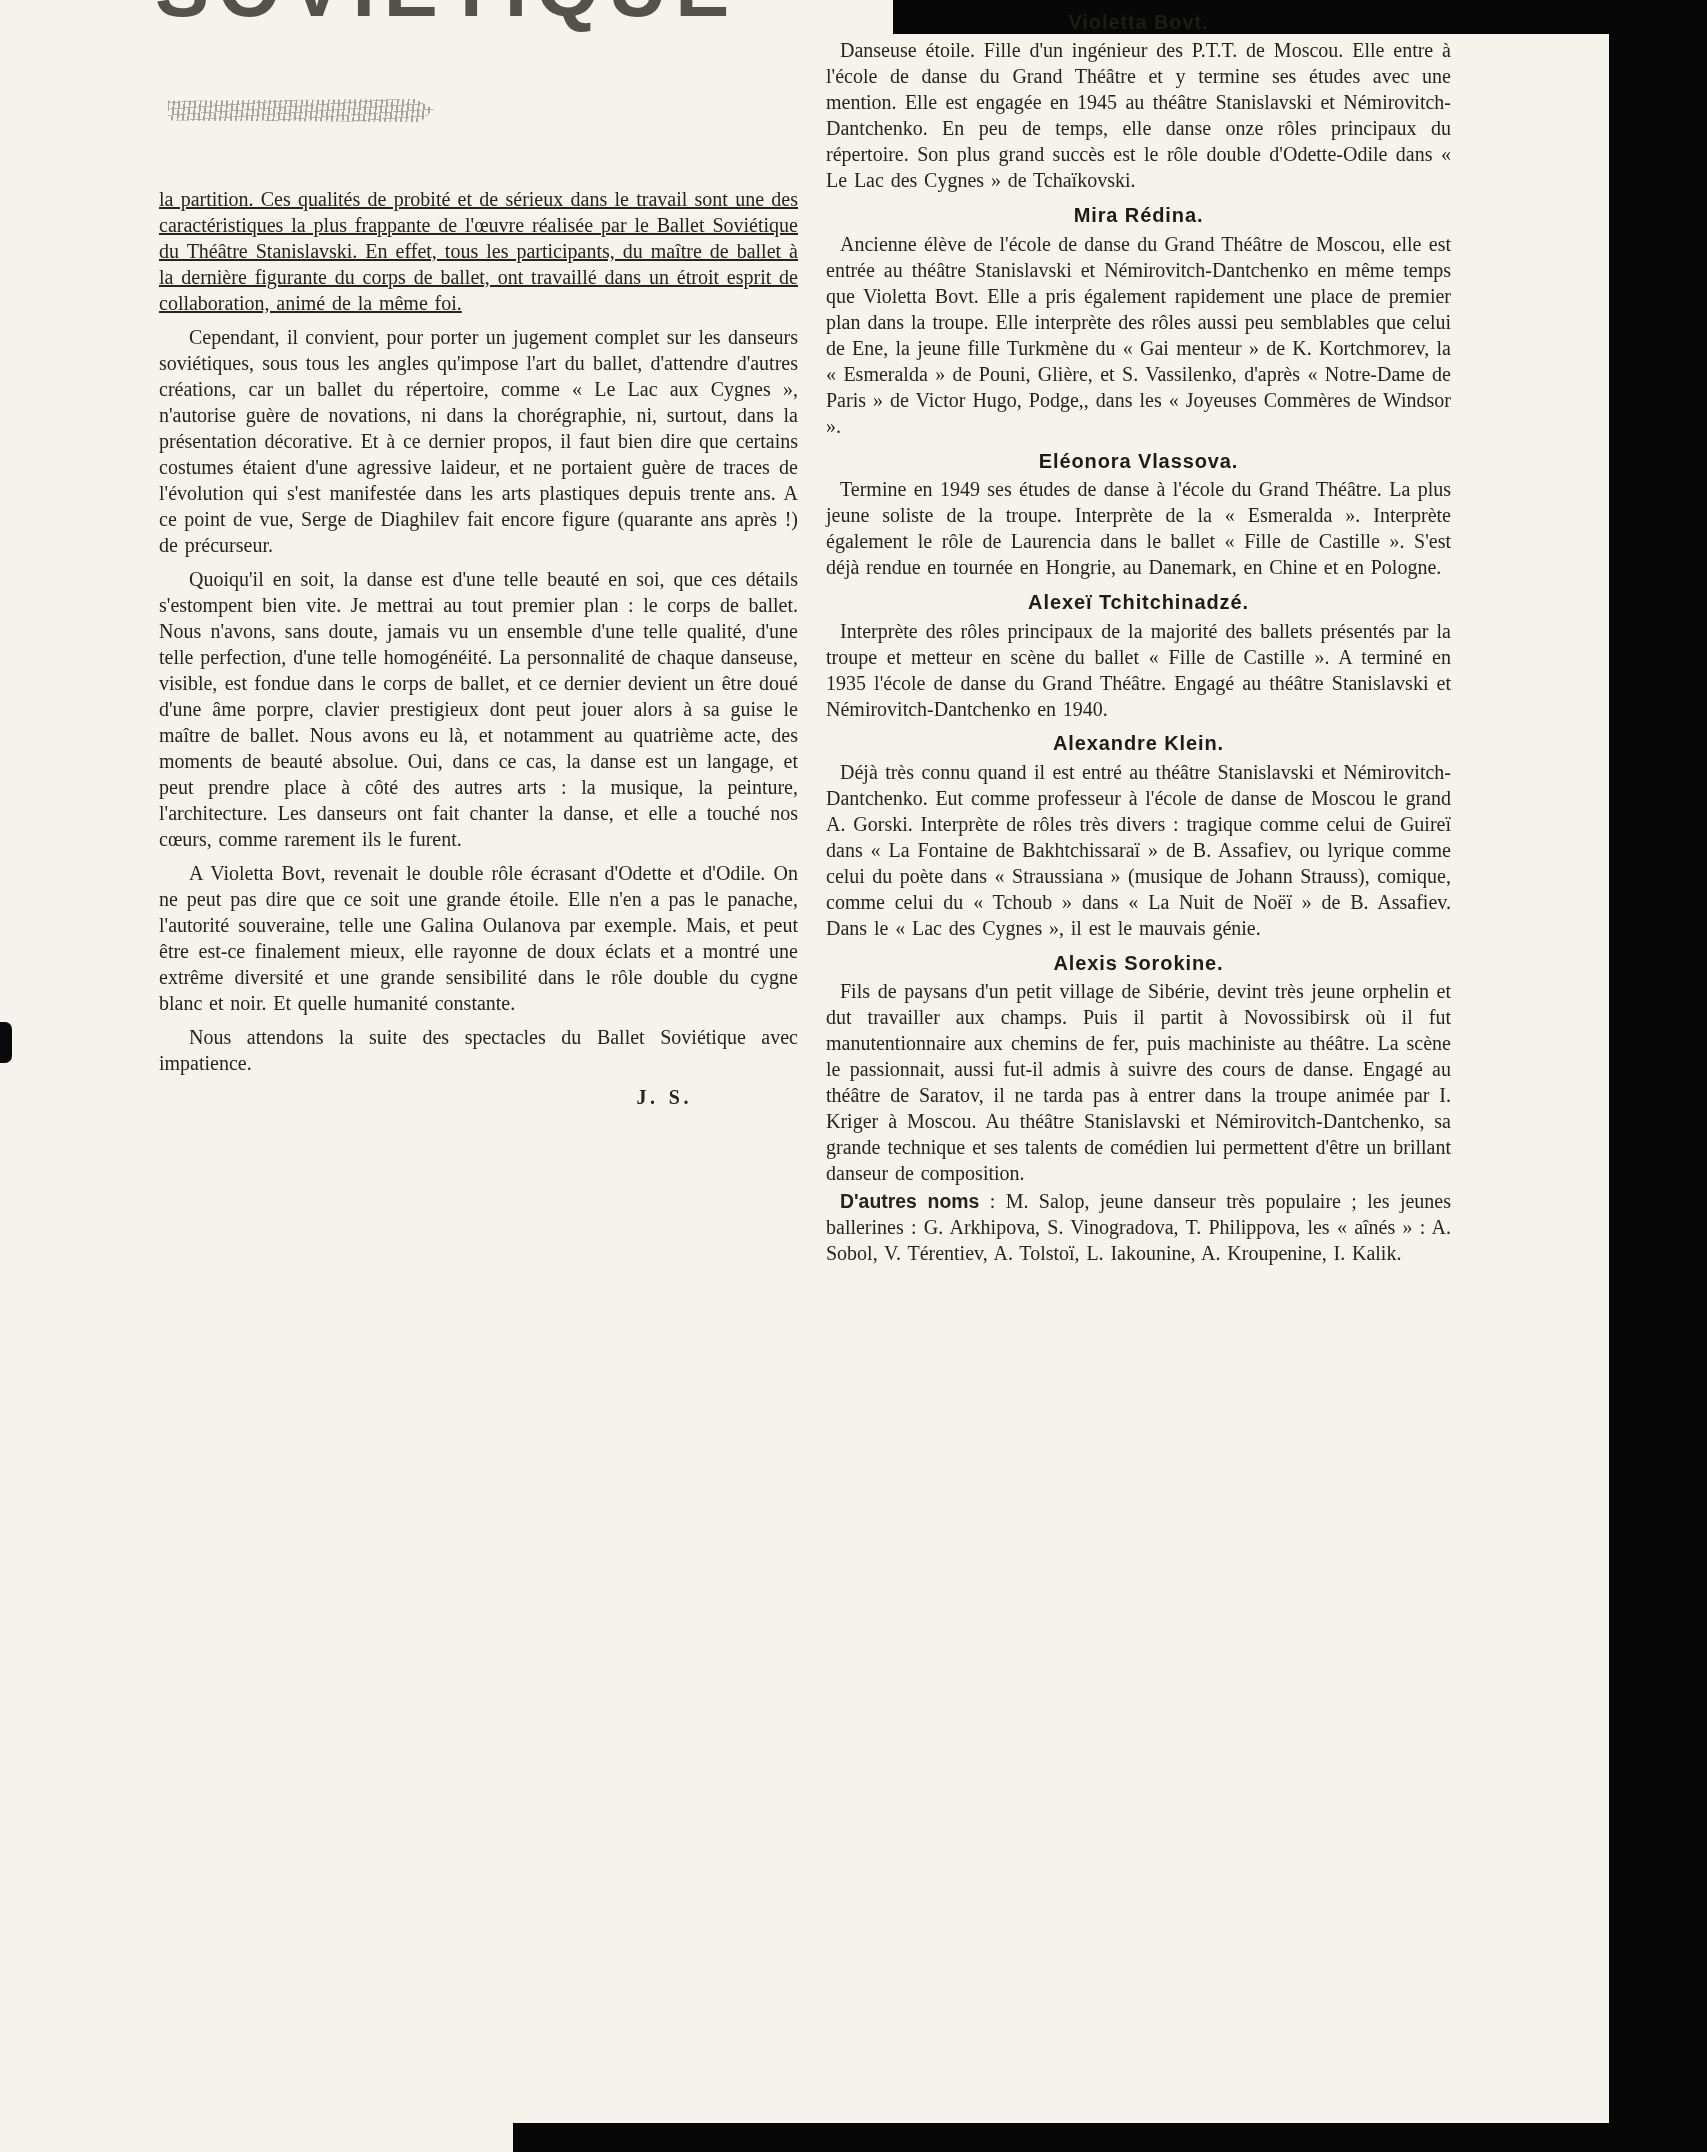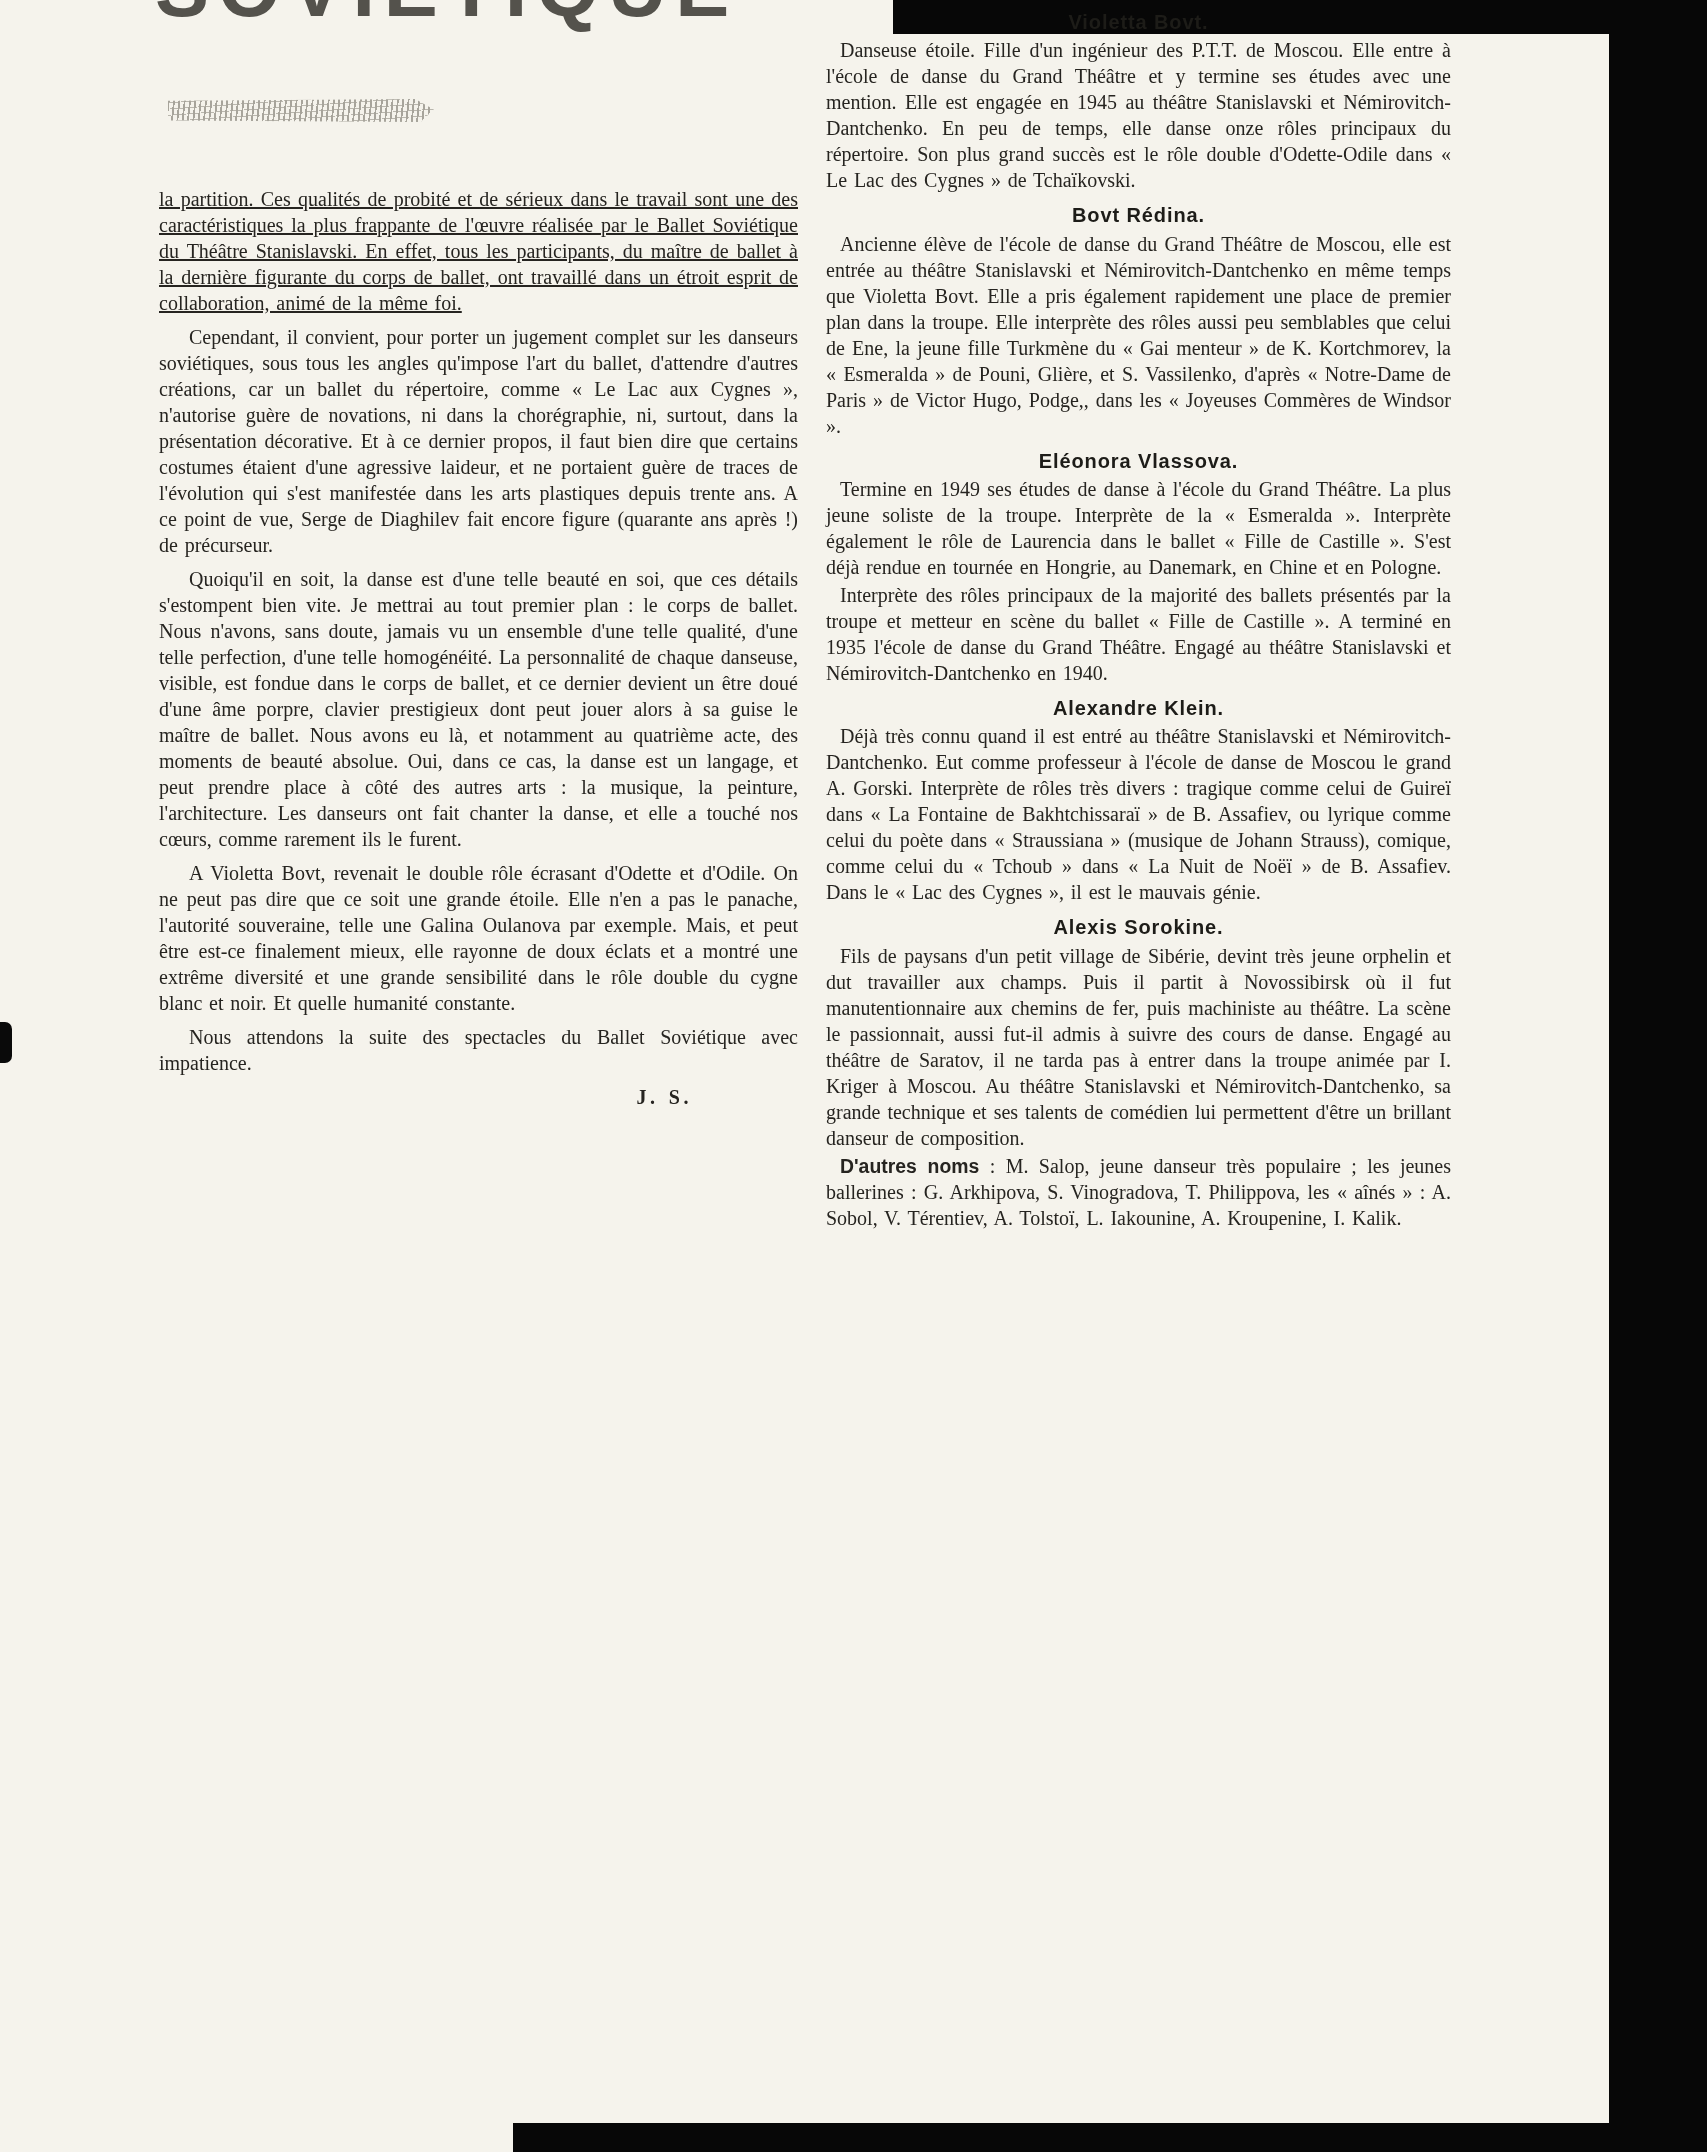--- a/index.html
+++ b/index.html
@@ -80,26 +80,27 @@
       <p>A Violetta Bovt, revenait le double rôle écrasant d'Odette et d'Odile. On ne peut pas dire que ce soit une grande étoile. Elle n'en a pas le panache, l'autorité souveraine, telle une Galina Oulanova par exemple. Mais, et peut être est-ce finalement mieux, elle rayonne de doux éclats et a montré une extrême diversité et une grande sensibilité dans le rôle double du cygne blanc et noir. Et quelle humanité constante.</p>
       <p>Nous attendons la suite des spectacles du Ballet Soviétique avec impatience.</p>
       <p class="signature">J. S.</p>
     </div>
   </div>
 
   <div class="col-right">
     <h3>Violetta Bovt.</h3>
     <p>Danseuse étoile. Fille d'un ingénieur des P.T.T. de Moscou. Elle entre à l'école de danse du Grand Théâtre et y termine ses études avec une mention. Elle est engagée en 1945 au théâtre Stanislavski et Némirovitch-Dantchenko. En peu de temps, elle danse onze rôles principaux du répertoire. Son plus grand succès est le rôle double d'Odette-Odile dans « Le Lac des Cygnes » de Tchaïkovski.</p>
 
-    <h3>Bovt Rédina.</h3>
+    <h3>Mira Rédina.</h3>
     <p>Ancienne élève de l'école de danse du Grand Théâtre de Moscou, elle est entrée au théâtre Stanislavski et Némirovitch-Dantchenko en même temps que Violetta Bovt. Elle a pris également rapidement une place de premier plan dans la troupe. Elle interprète des rôles aussi peu semblables que celui de Ene, la jeune fille Turkmène du « Gai menteur » de K. Kortchmorev, la « Esmeralda » de Pouni, Glière, et S. Vassilenko, d'après « Notre-Dame de Paris » de Victor Hugo, Podge,, dans les « Joyeuses Commères de Windsor ».</p>
 
     <h3>Eléonora Vlassova.</h3>
     <p>Termine en 1949 ses études de danse à l'école du Grand Théâtre. La plus jeune soliste de la troupe. Interprète de la « Esmeralda ». Interprète également le rôle de Laurencia dans le ballet « Fille de Castille ». S'est déjà rendue en tournée en Hongrie, au Danemark, en Chine et en Pologne.</p>
 
+    <h3>Alexeï Tchitchinadzé.</h3>
     <p>Interprète des rôles principaux de la majorité des ballets présentés par la troupe et metteur en scène du ballet « Fille de Castille ». A terminé en 1935 l'école de danse du Grand Théâtre. Engagé au théâtre Stanislavski et Némirovitch-Dantchenko en 1940.</p>
 
     <h3>Alexandre Klein.</h3>
     <p>Déjà très connu quand il est entré au théâtre Stanislavski et Némirovitch-Dantchenko. Eut comme professeur à l'école de danse de Moscou le grand A. Gorski. Interprète de rôles très divers : tragique comme celui de Guireï dans « La Fontaine de Bakhtchissaraï » de B. Assafiev, ou lyrique comme celui du poète dans « Straussiana » (musique de Johann Strauss), comique, comme celui du « Tchoub » dans « La Nuit de Noëï » de B. Assafiev. Dans le « Lac des Cygnes », il est le mauvais génie.</p>
 
     <h3>Alexis Sorokine.</h3>
     <p>Fils de paysans d'un petit village de Sibérie, devint très jeune orphelin et dut travailler aux champs. Puis il partit à Novossibirsk où il fut manutentionnaire aux chemins de fer, puis machiniste au théâtre. La scène le passionnait, aussi fut-il admis à suivre des cours de danse. Engagé au théâtre de Saratov, il ne tarda pas à entrer dans la troupe animée par I. Kriger à Moscou. Au théâtre Stanislavski et Némirovitch-Dantchenko, sa grande technique et ses talents de comédien lui permettent d'être un brillant danseur de composition.</p>
 
     <p><span class="lead-bold">D'autres noms</span><span> : M. Salop, jeune danseur très populaire ; les jeunes ballerines : G. Arkhipova, S. Vinogradova, T. Philippova, les « aînés » : A. Sobol, V. Térentiev, A. Tolstoï, L. Iakounine, A. Kroupenine, I. Kalik.</span></p>
 

